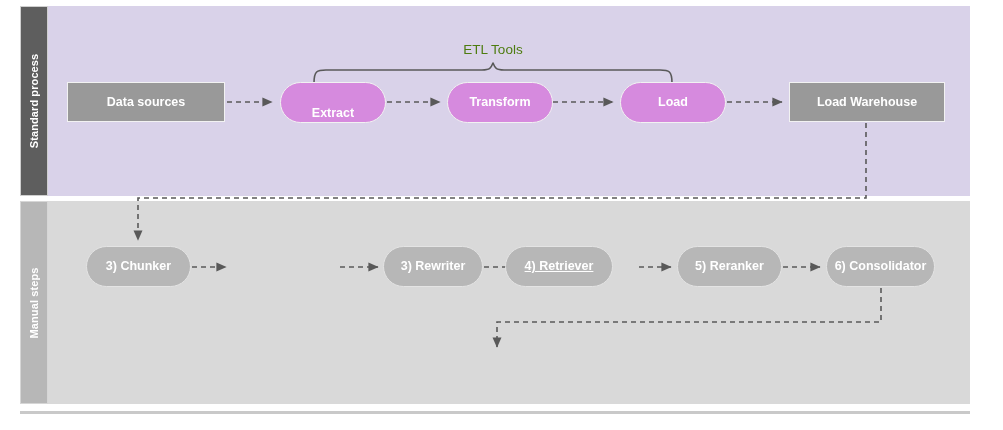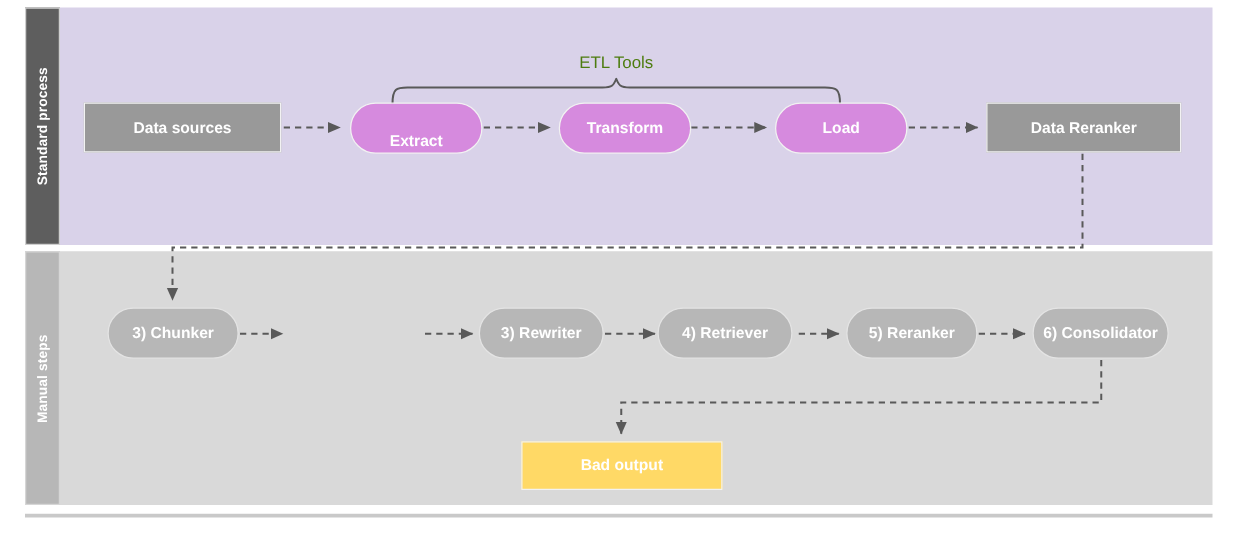--- a/index.html
+++ b/index.html
@@ -168,41 +168,38 @@
 
   <div class="node pill purple" style="left:447px; top:82px; width:106px; height:41px;">
     <span>Transform</span>
   </div>
 
   <div class="node pill purple" style="left:620px; top:82px; width:106px; height:41px;">
     <span>Load</span>
   </div>
 
   <div class="node rect gray" style="left:789px; top:82px; width:156px; height:40px;">
-    <span>Data Reranker</span>
+    <span>Load Warehouse</span>
   </div>
 
   <div class="node pill softgray" style="left:86px; top:246px; width:105px; height:41px;">
     <span>3) Chunker</span>
   </div>
 
 
   <div class="node pill softgray" style="left:383px; top:246px; width:100px; height:41px;">
     <span>3) Rewriter</span>
   </div>
 
-  <div class="node pill softgray" style="left:526px; top:246px; width:108px; height:41px;">
+  <div class="node pill softgray" style="left:505px; top:246px; width:108px; height:41px;text-decoration:underline;">
     <span>4) Retriever</span>
   </div>
 
   <div class="node pill softgray" style="left:677px; top:246px; width:105px; height:41px;">
     <span>5) Reranker</span>
   </div>
 
   <div class="node pill softgray" style="left:826px; top:246px; width:109px; height:41px;">
     <span>6) Consolidator</span>
   </div>
 
-  <div class="node rect yellow" style="left:417px; top:353px; width:161px; height:39px;">
-    <span>Bad output</span>
-  </div>
 
 </div>
 
 </body></html>

